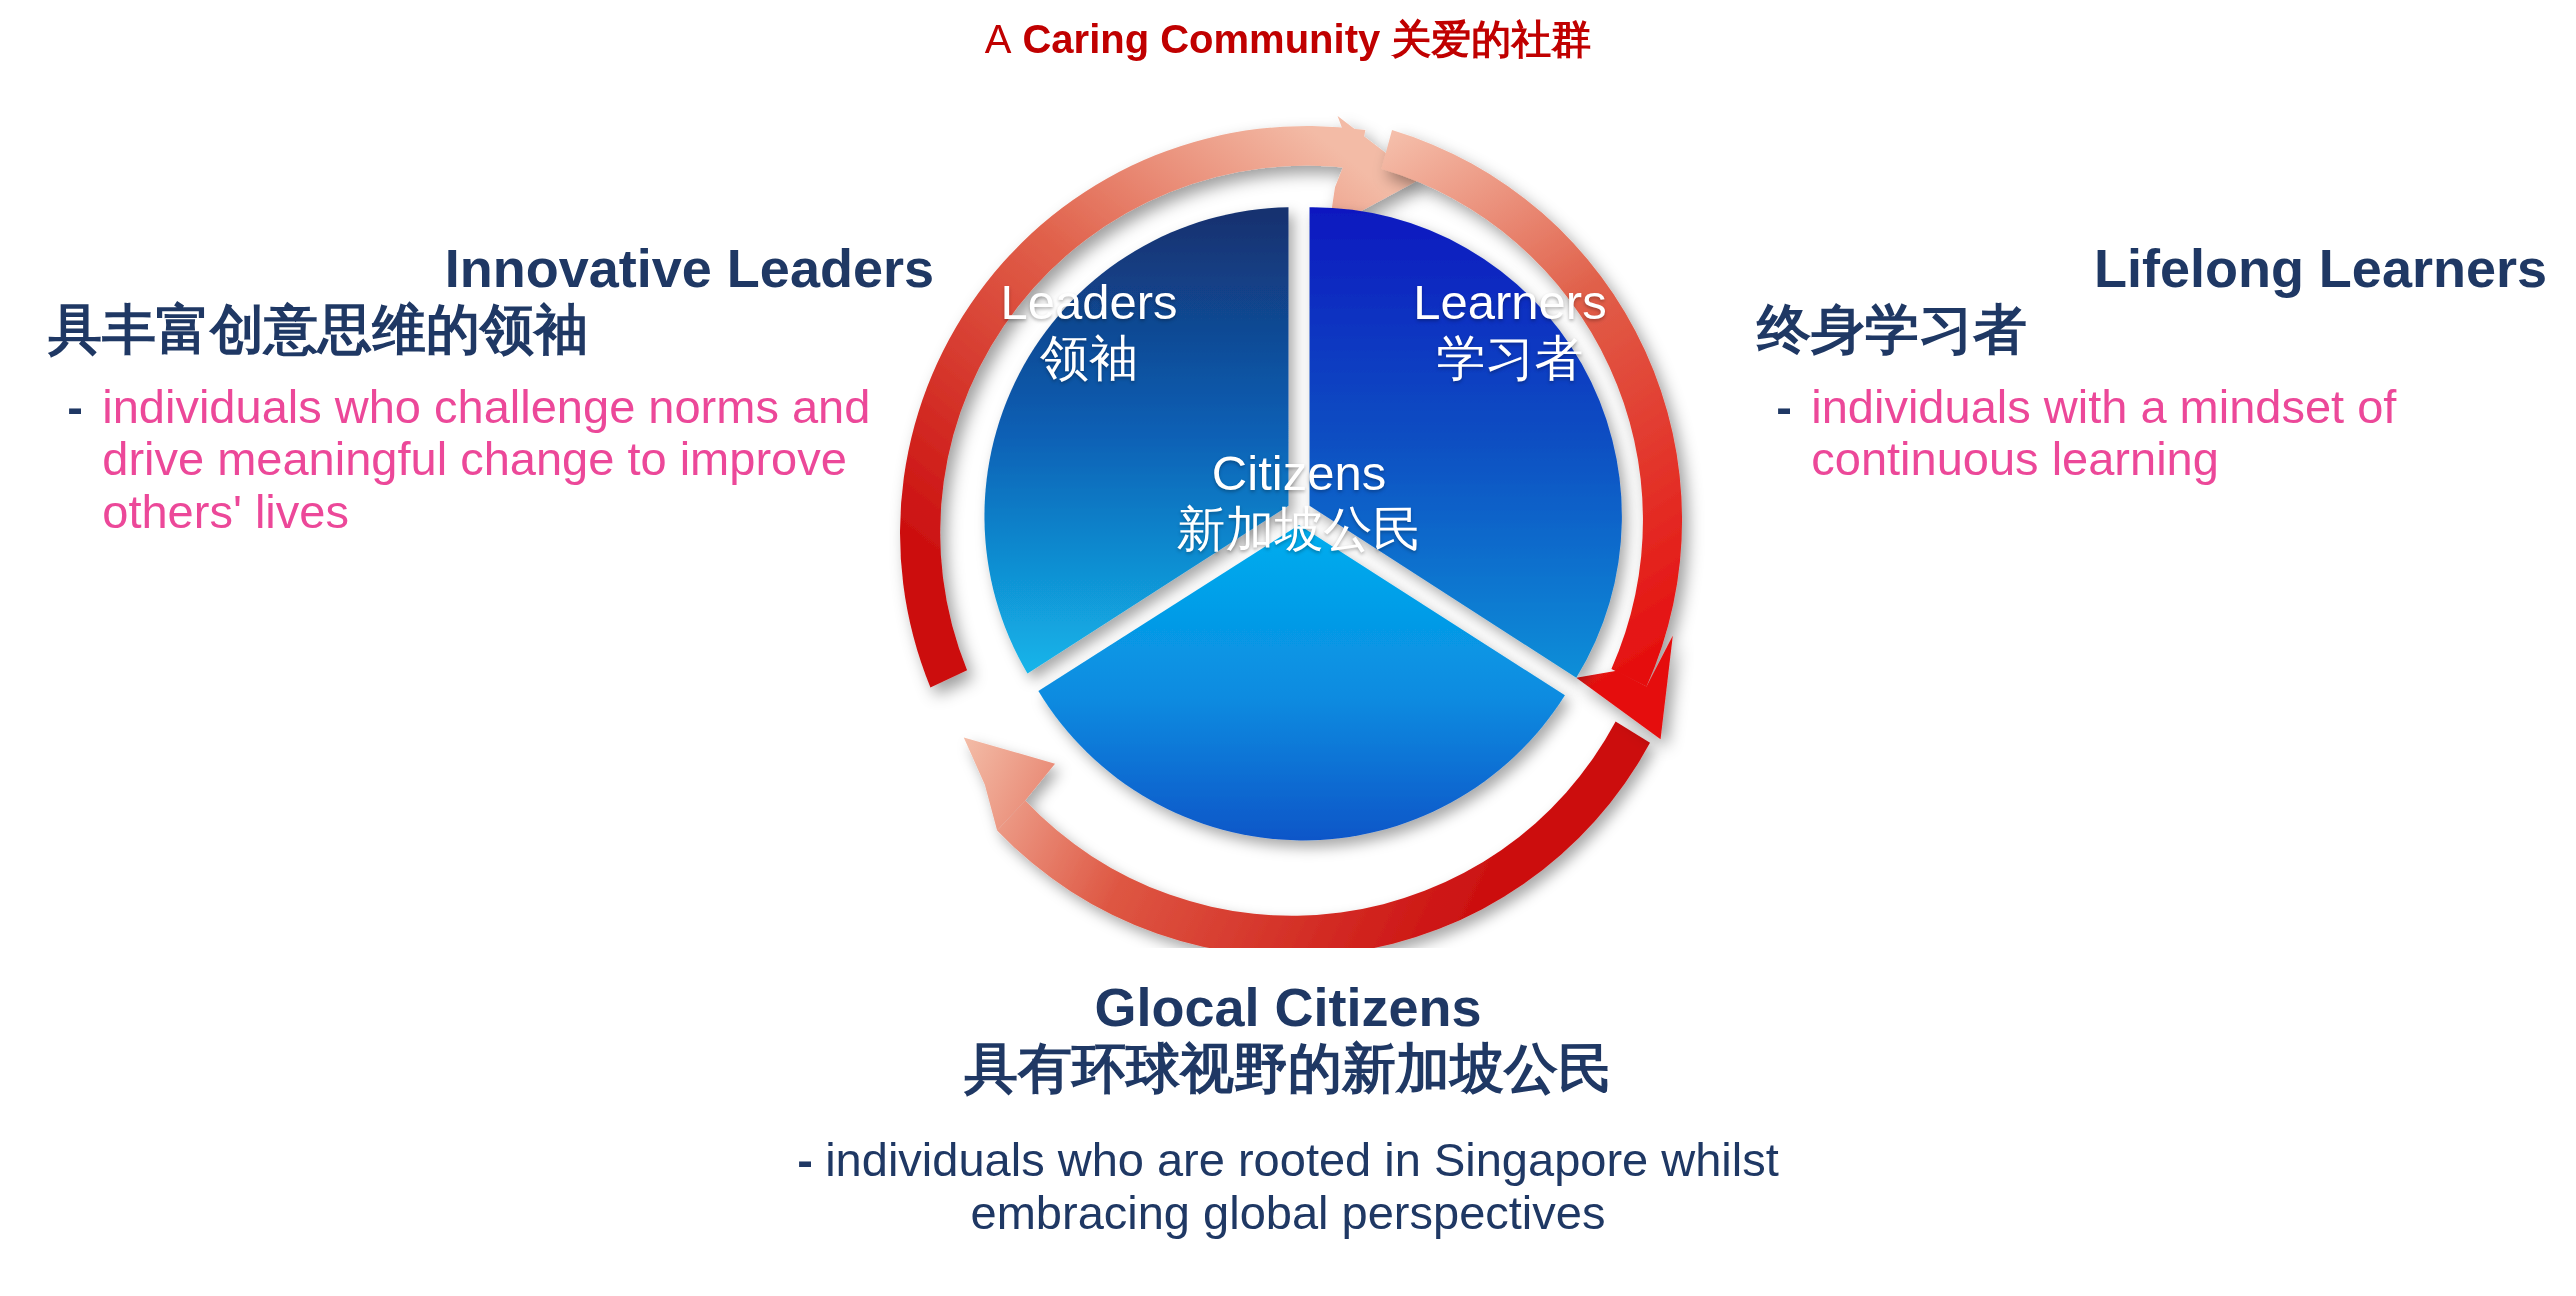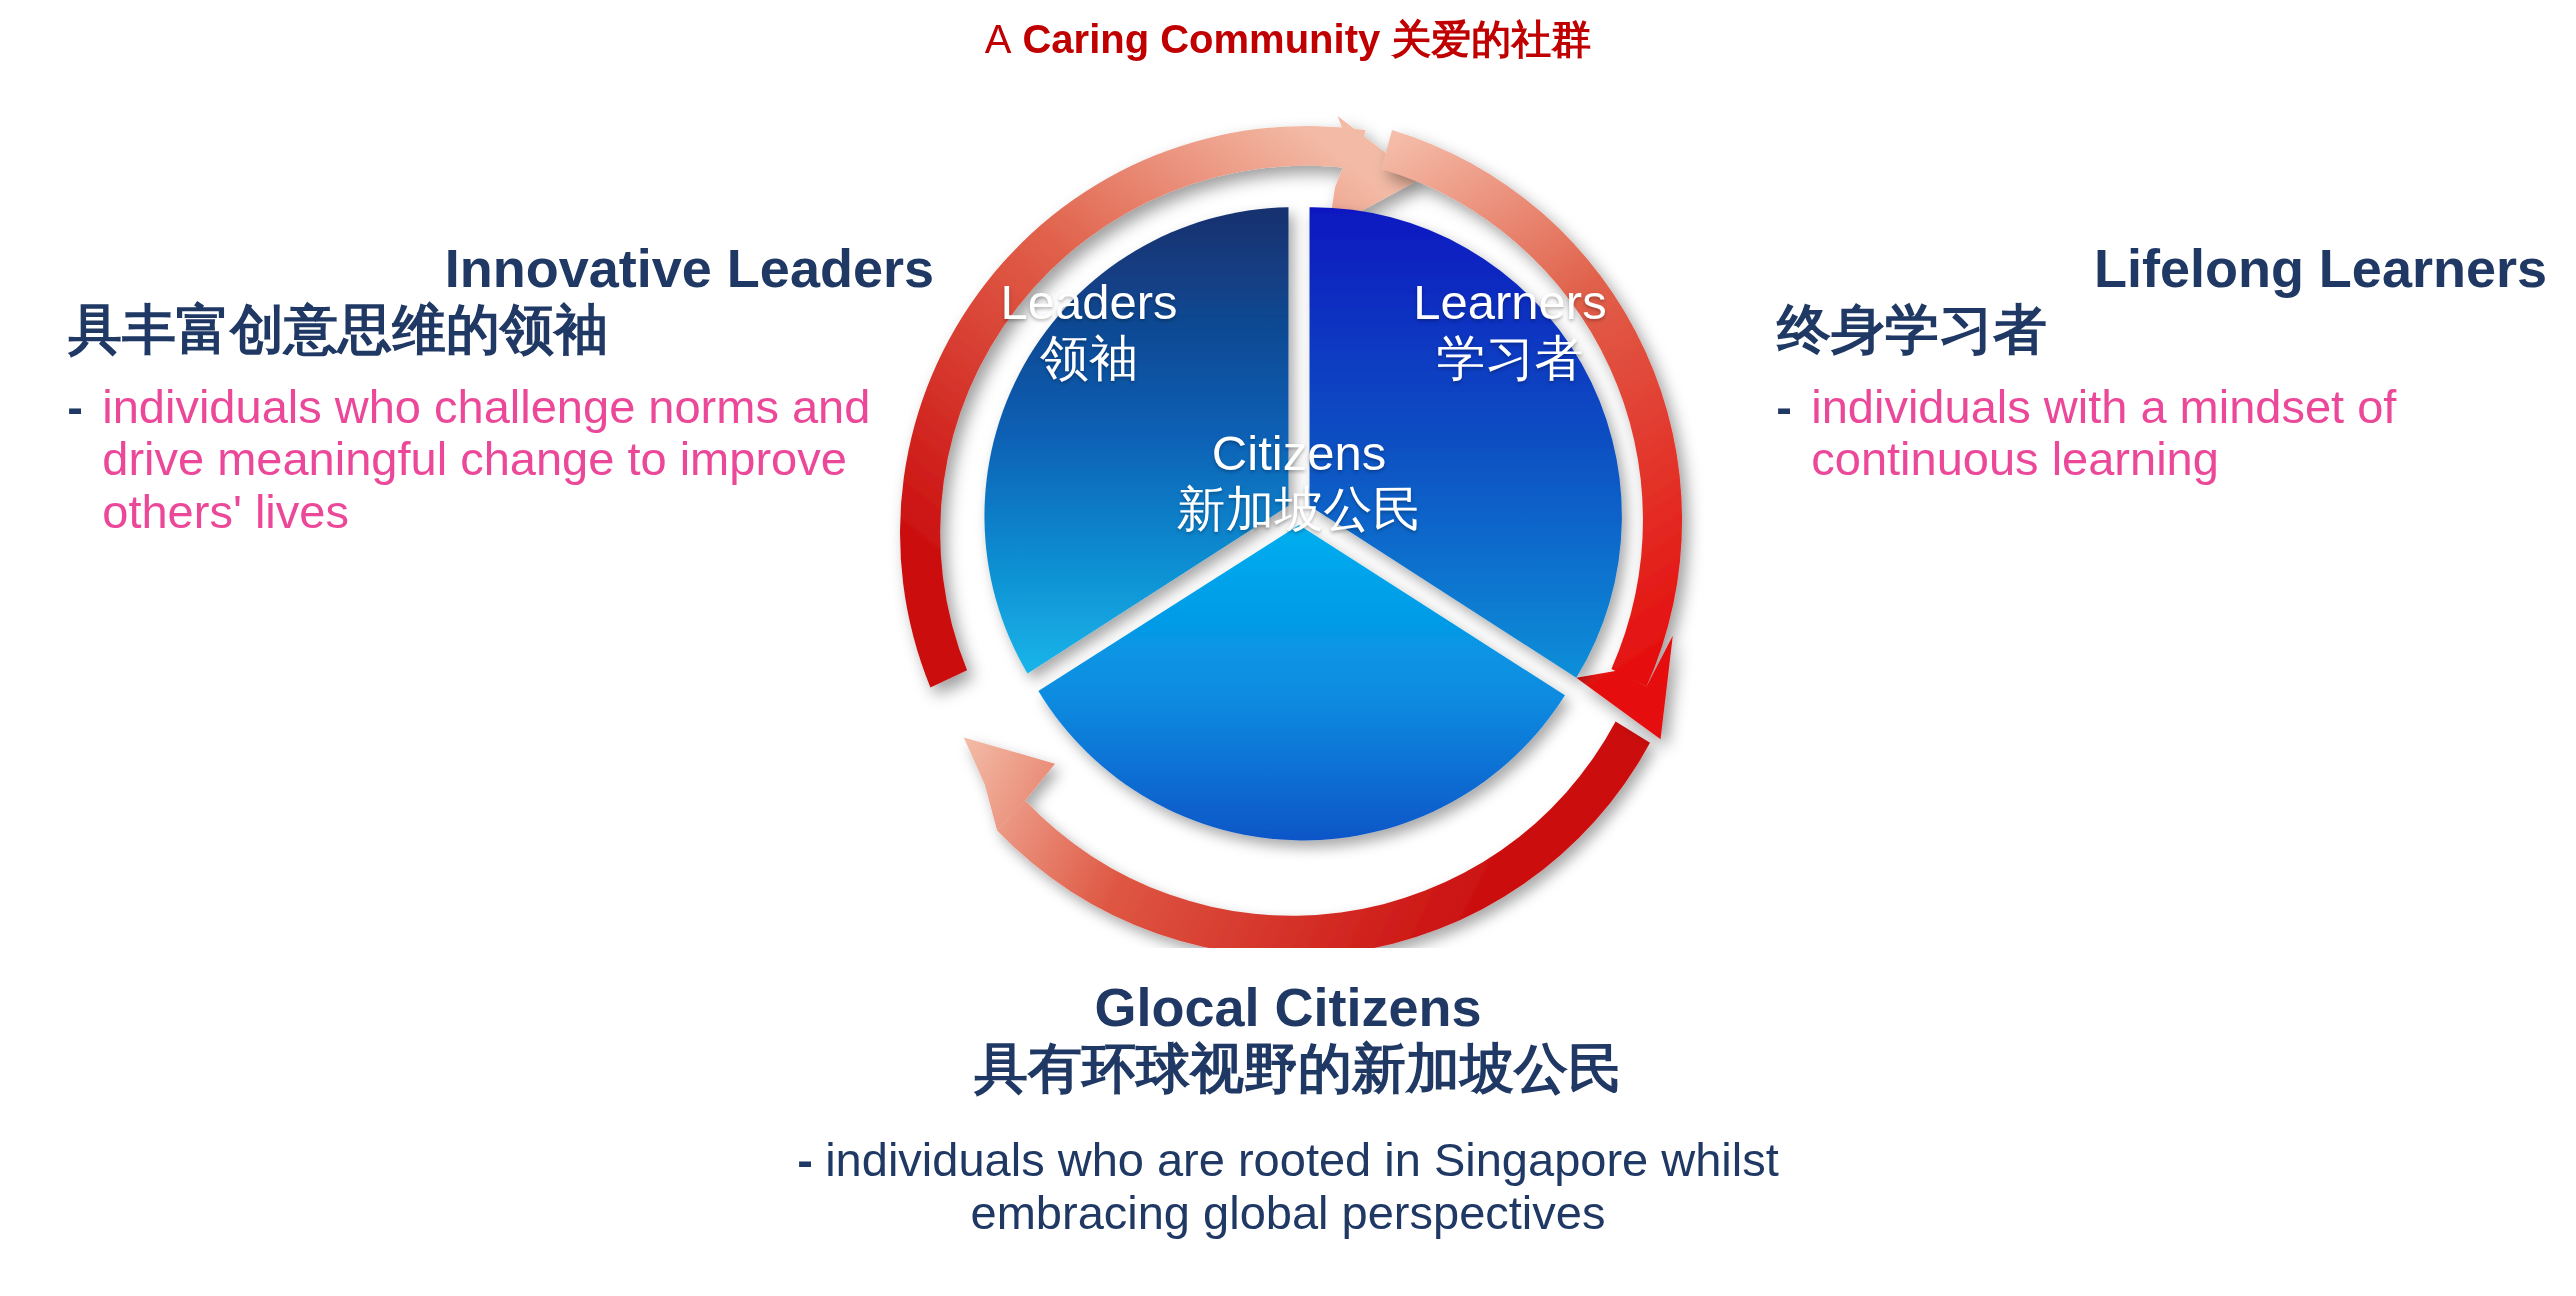--- a/index.html
+++ b/index.html
@@ -11,21 +11,21 @@
   .title{
     position:absolute;left:0;top:12.3px;width:2576px;text-align:center;
     font-size:40px;color:#C00000;white-space:nowrap;letter-spacing:0px;
   }
   .title .a-word{font-weight:400;}
   .title .bold{font-weight:700;}
 
   .block{position:absolute;color:#1F3864;}
 
   .hd-en{font-size:54px;font-weight:700;line-height:1.08;white-space:nowrap;text-align:right;}
-  .hd-zh{font-size:54px;font-weight:700;line-height:1.22;white-space:nowrap;margin-left:20px;}
+  .hd-zh{font-size:54px;font-weight:700;line-height:1.22;white-space:nowrap;}
 
   .bullet-row{display:flex;align-items:flex-start;}
   .dash{
     flex:0 0 auto;font-size:47px;font-weight:700;line-height:1.12;
     margin-right:19.3px;color:#1F3864;
   }
   .btxt{font-size:47px;font-weight:400;line-height:1.12;color:#ec4899;}
 
   
   #left-block{left:48px;top:239px;width:886px;}
@@ -51,21 +51,21 @@
 
   .seg-label{
     position:absolute;color:#ffffff;text-align:center;white-space:nowrap;
     text-shadow:0 1.8px 3.5px rgba(0,0,0,0.28);
   }
   .seg-en{font-size:49px;font-weight:400;line-height:1.06;}
   .seg-zh{font-size:49px;font-weight:400;line-height:1.22;}
 
   #label-leaders{left:75px;top:189px;width:290px;}
   #label-learners{left:496px;top:189px;width:290px;}
-  #label-citizens{left:285px;top:340px;width:290px;}
+  #label-citizens{left:285px;top:360px;width:290px;}
 </style>
 </head>
 <body>
 
 <div class="title">
   <span class="a-word">A</span><span>&nbsp;</span><span class="bold">Caring Community</span><span>&nbsp;</span><span class="bold">关爱的社群</span>
 </div>
 
 <div class="block" id="left-block">
   <div class="hd-en">Innovative Leaders</div>

